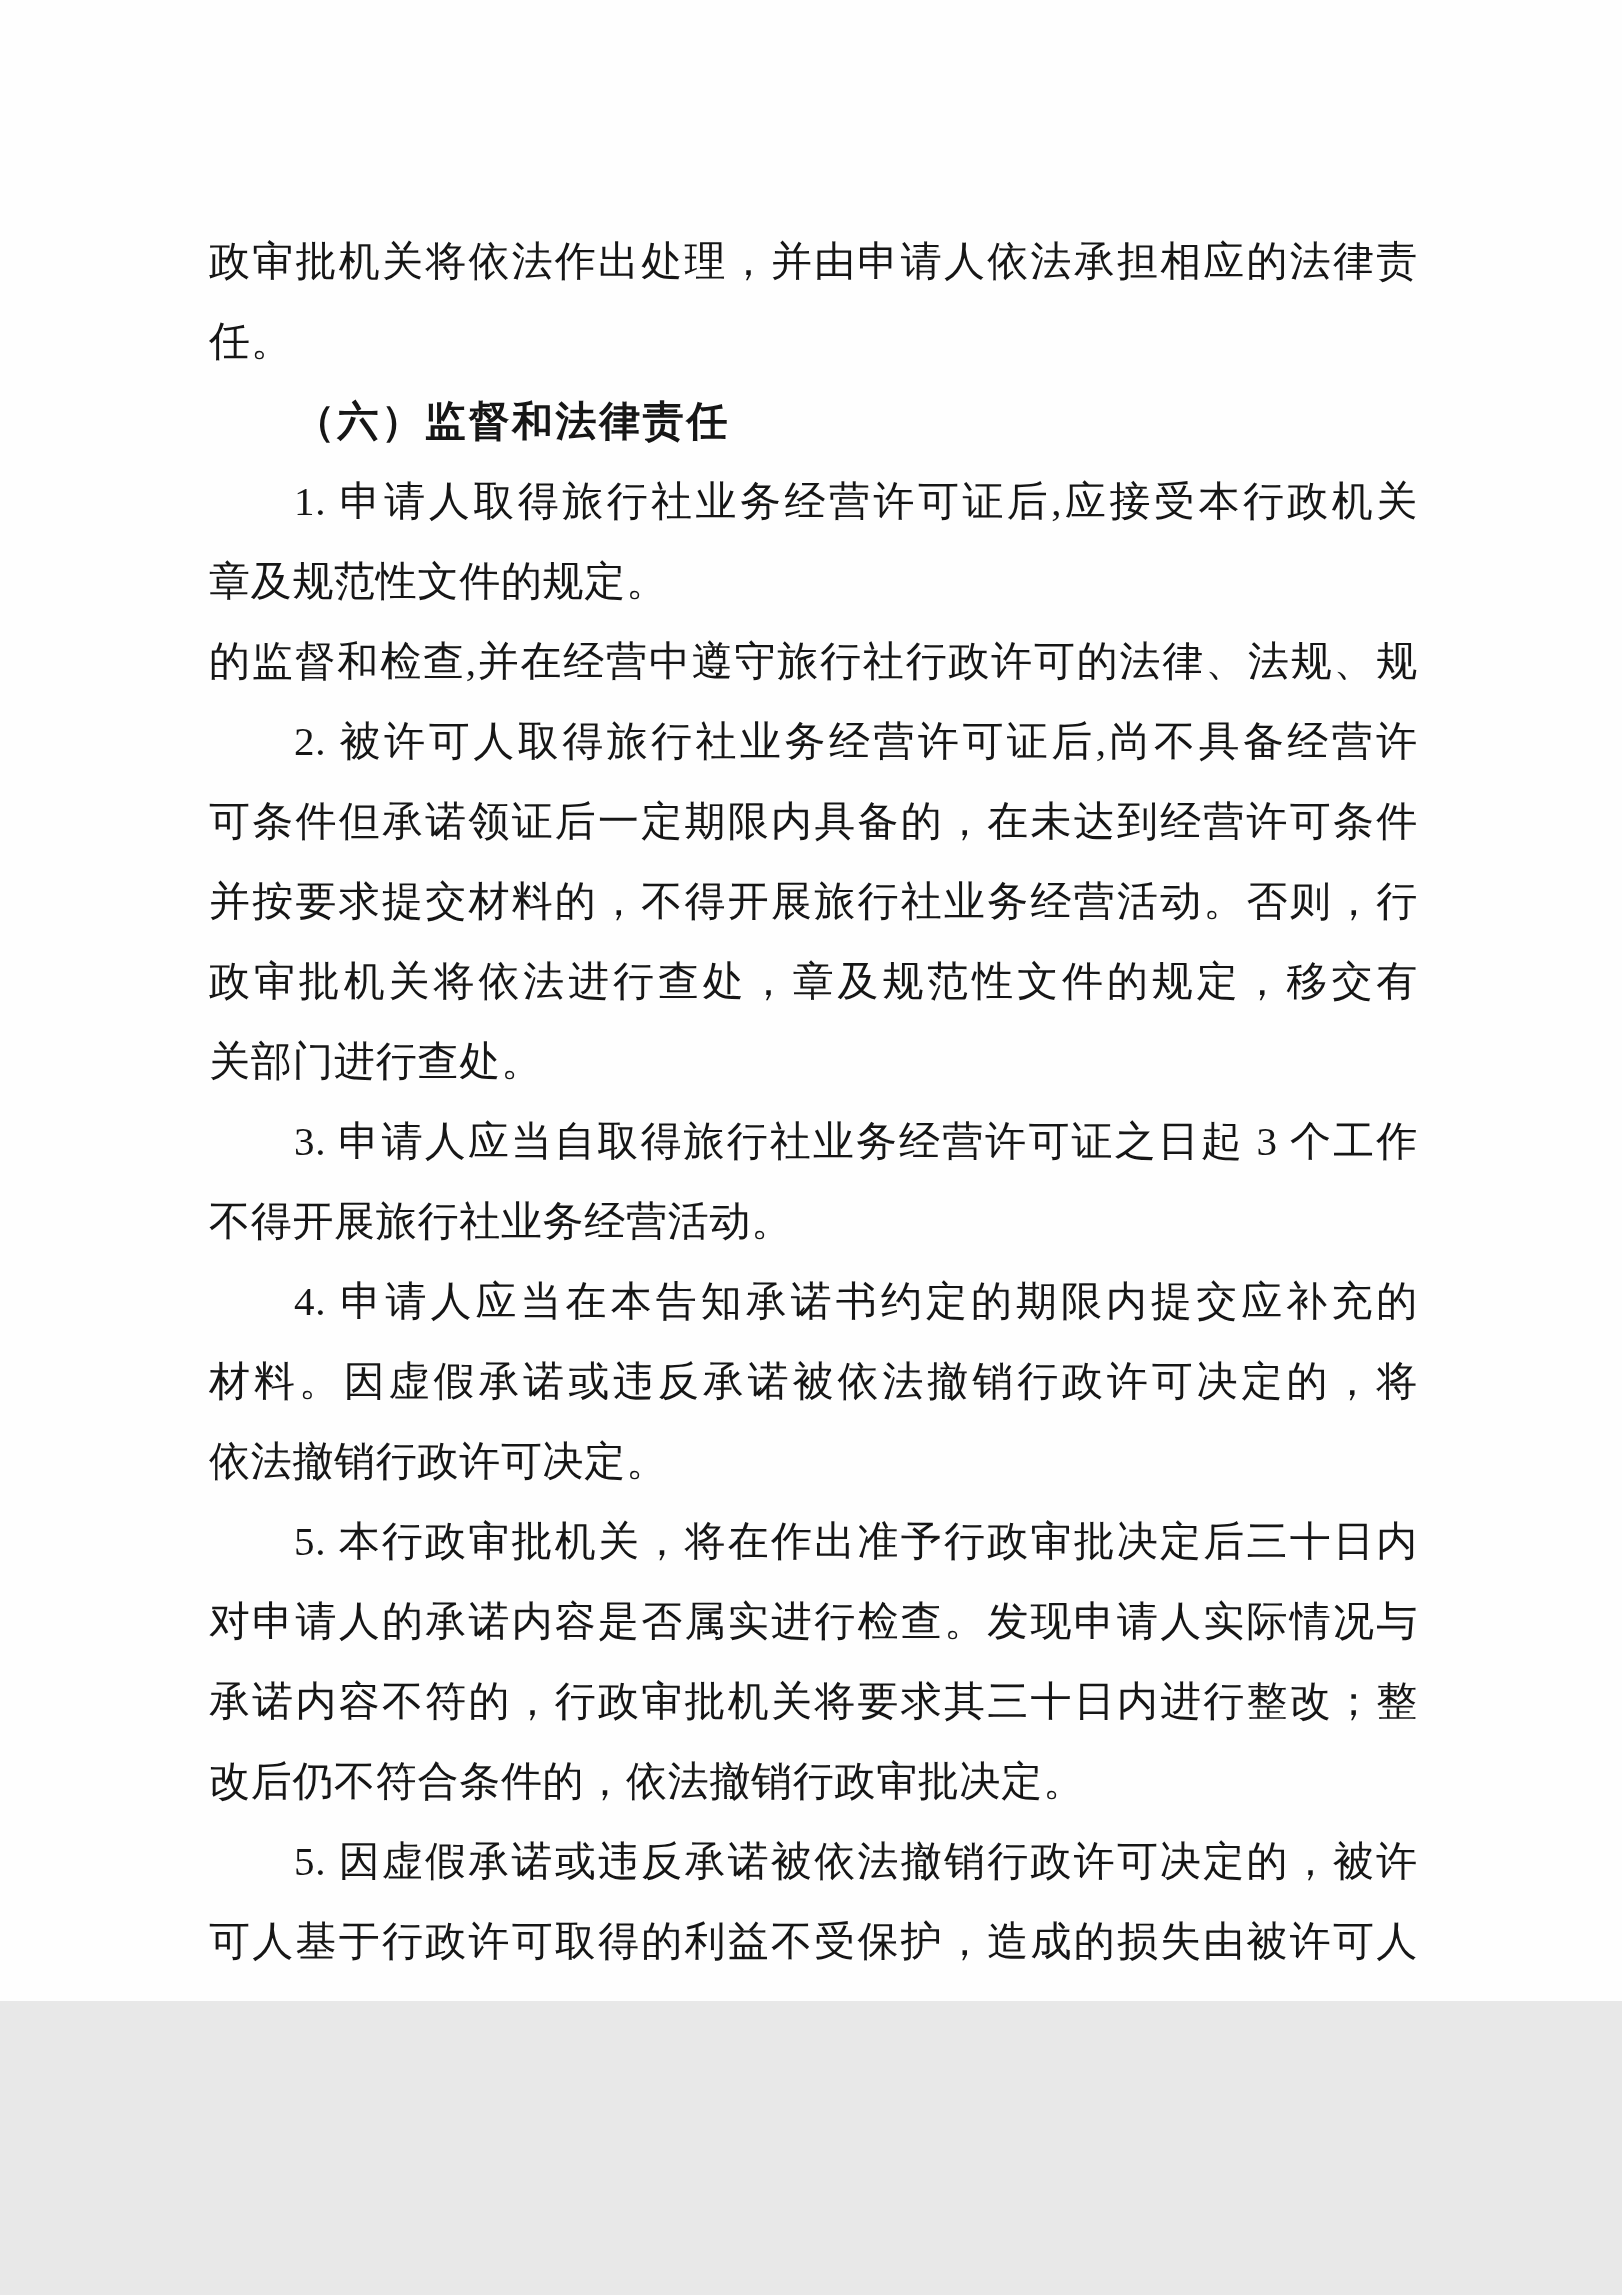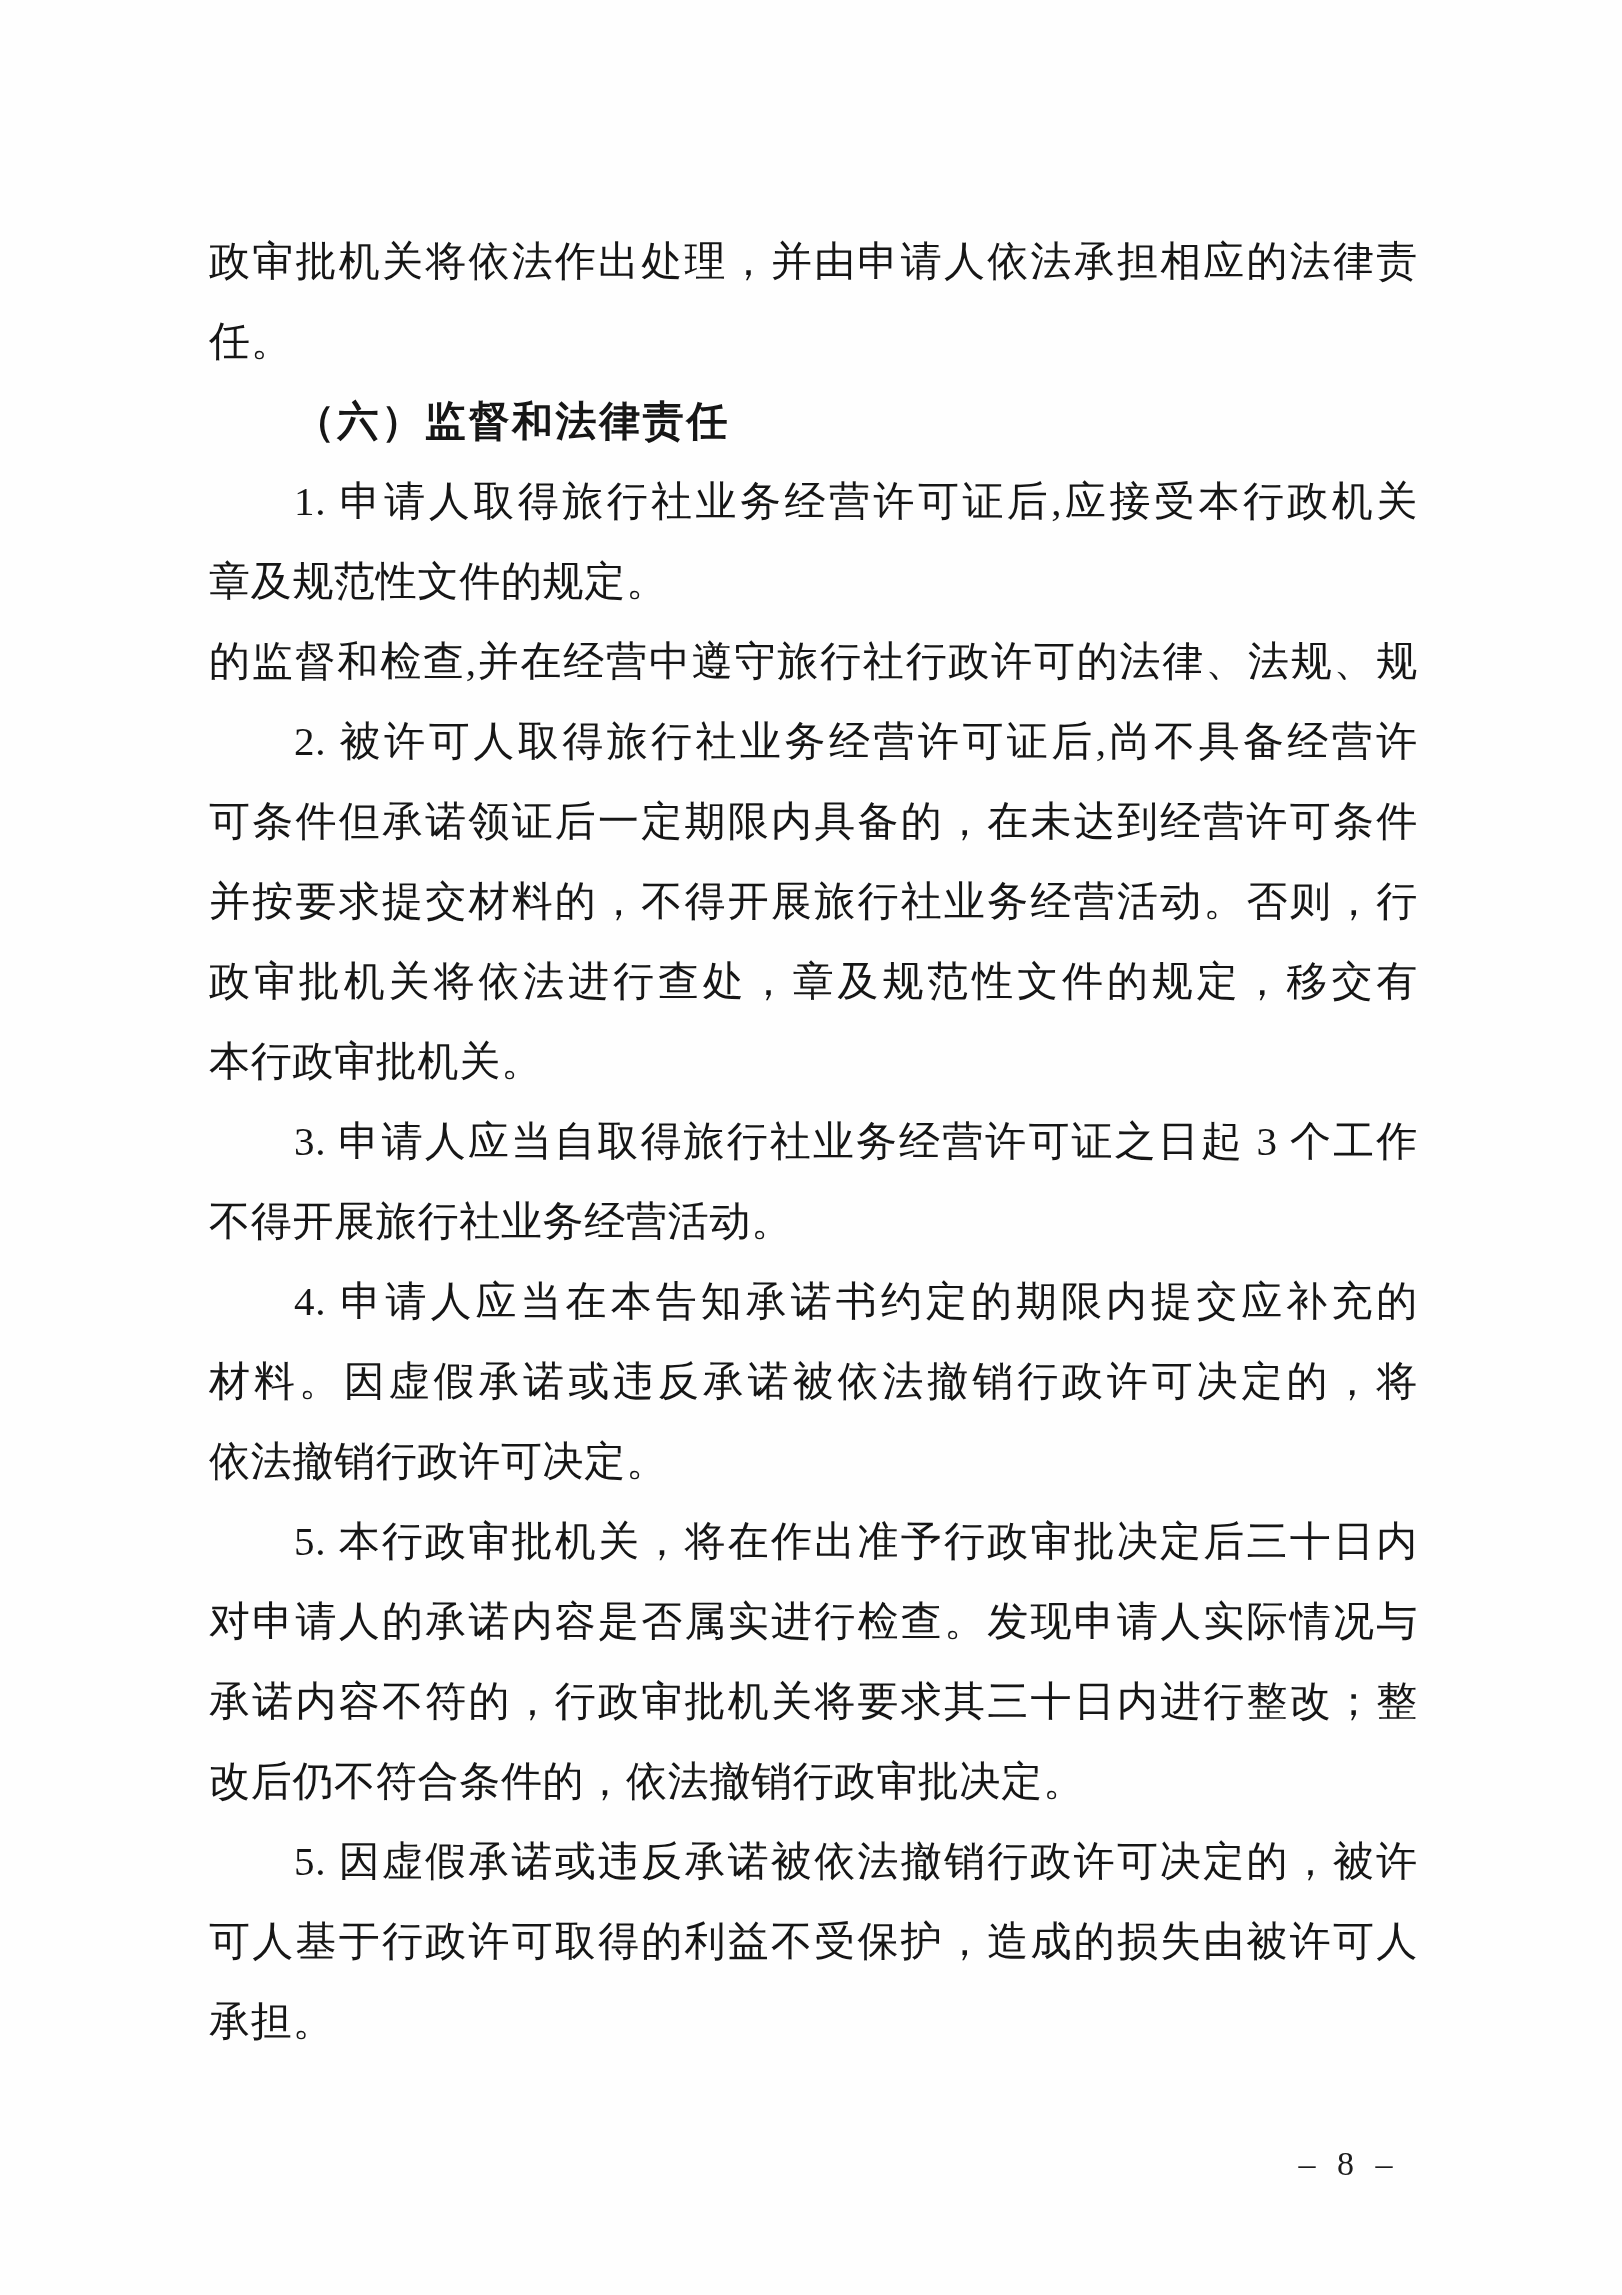--- a/index.html
+++ b/index.html
@@ -3,21 +3,21 @@
 <meta charset="utf-8">
 <style>
   html, body {
     margin: 0;
     padding: 0;
     background: #e8e8e8;
   }
   .page {
     position: relative;
     width: 1623px;
-    height: 2295px;
+    height: 2001px;
     margin: 0 auto;
     background: #fefefe;
     color: #161616;
     font-family: "Liberation Serif", "DejaVu Serif", serif;
     overflow: hidden;
   }
   .content {
     position: absolute;
     left: 209px;
     top: 221px;
@@ -60,21 +60,21 @@
     <p class="line justify">政审批机关将依法作出处理，并由申请人依法承担相应的法律责</p>
     <p class="line">任。</p>
     <p class="line indent heading">（六）监督和法律责任</p>
     <p class="line indent justify">1. 申请人取得旅行社业务经营许可证后,应接受本行政机关</p>
     <p class="line">章及规范性文件的规定。</p>
     <p class="line justify">的监督和检查,并在经营中遵守旅行社行政许可的法律、法规、规</p>
     <p class="line indent justify">2. 被许可人取得旅行社业务经营许可证后,尚不具备经营许</p>
     <p class="line justify">可条件但承诺领证后一定期限内具备的，在未达到经营许可条件</p>
     <p class="line justify">并按要求提交材料的，不得开展旅行社业务经营活动。否则，行</p>
     <p class="line justify">政审批机关将依法进行查处，章及规范性文件的规定，移交有</p>
-    <p class="line">本行政审批机关。</p>
+    <p class="line">关部门进行查处。</p>
     <p class="line indent justify">3. 申请人应当自取得旅行社业务经营许可证之日起 3 个工作</p>
     <p class="line">不得开展旅行社业务经营活动。</p>
     <p class="line indent justify">4. 申请人应当在本告知承诺书约定的期限内提交应补充的</p>
     <p class="line justify">材料。因虚假承诺或违反承诺被依法撤销行政许可决定的，将</p>
     <p class="line">依法撤销行政许可决定。</p>
     <p class="line indent justify">5. 本行政审批机关，将在作出准予行政审批决定后三十日内</p>
     <p class="line justify">对申请人的承诺内容是否属实进行检查。发现申请人实际情况与</p>
     <p class="line justify">承诺内容不符的，行政审批机关将要求其三十日内进行整改；整</p>
     <p class="line">改后仍不符合条件的，依法撤销行政审批决定。</p>
     <p class="line indent justify">5. 因虚假承诺或违反承诺被依法撤销行政许可决定的，被许</p>

